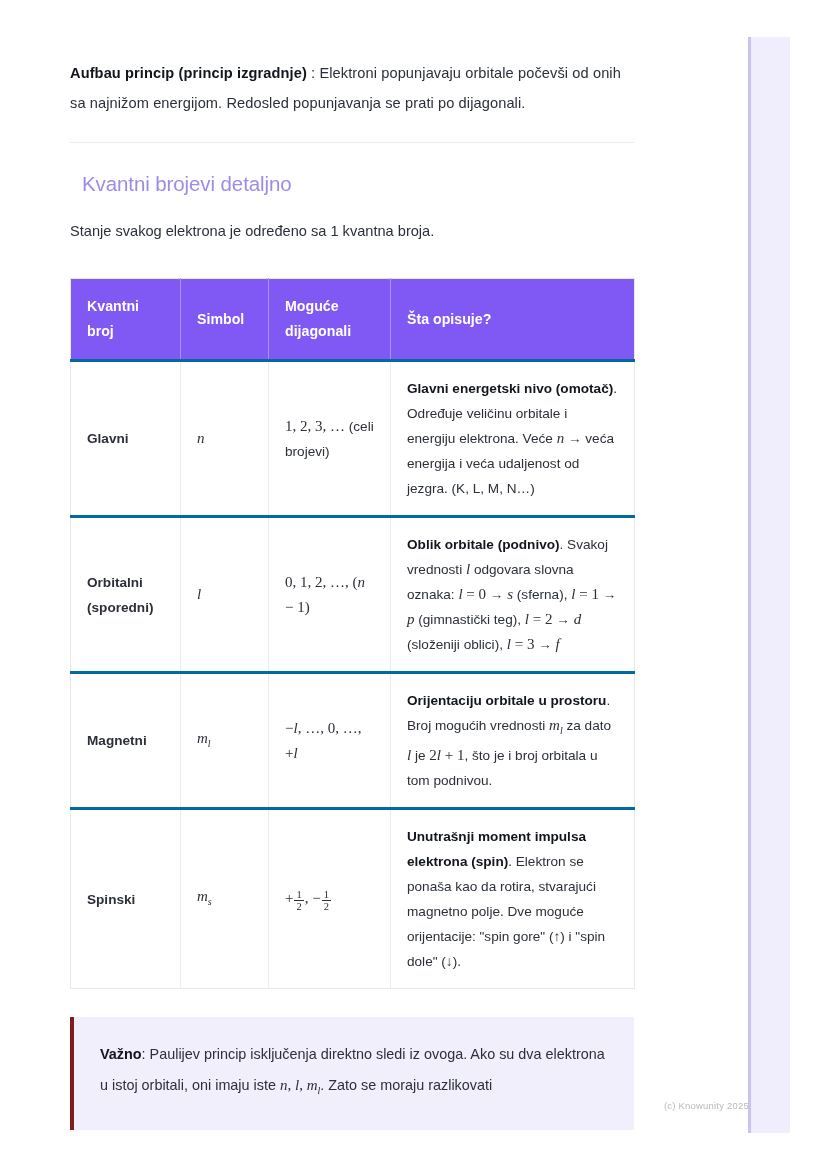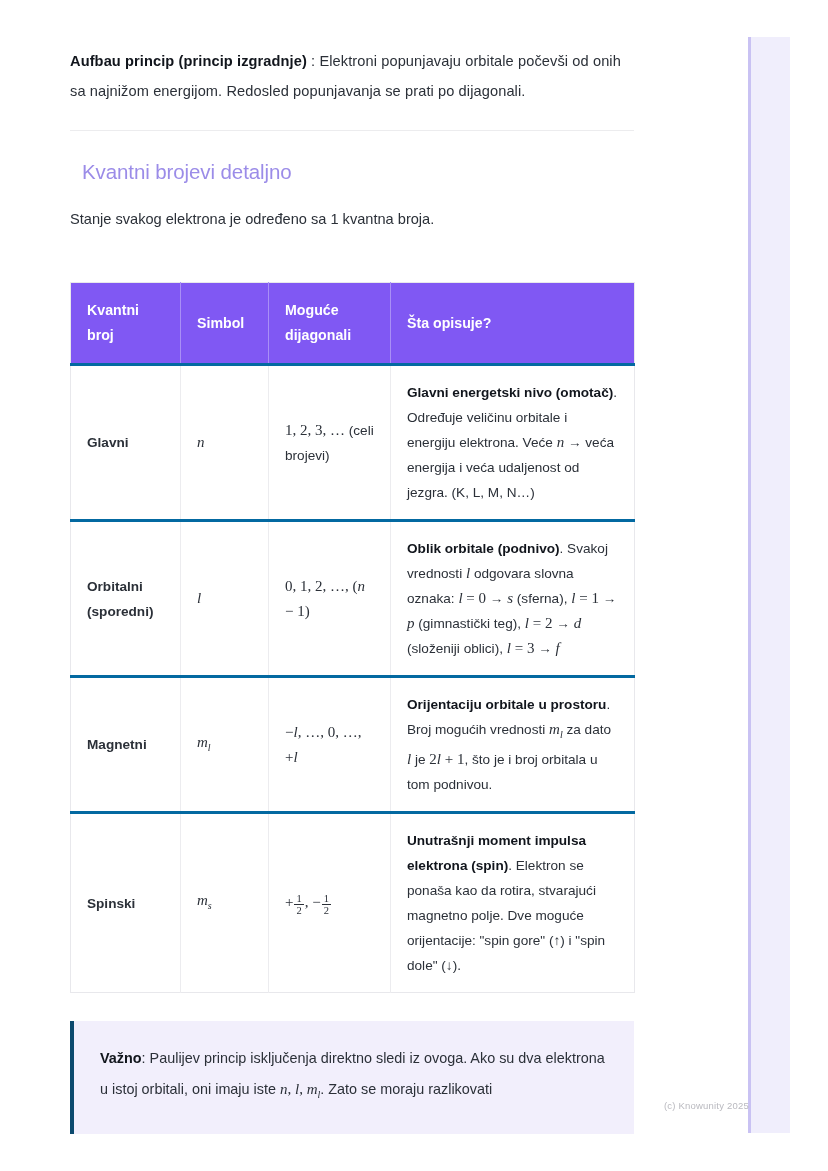--- a/index.html
+++ b/index.html
@@ -34,21 +34,21 @@
     left: 70px;
     top: 0;
     width: 564px;
   }
 
   .para {
     font-size: 14.6px;
     line-height: 30px;
     color: #2b3038;
     margin: 0;
-    padding-top: 46px;
+    padding-top: 58px;
     letter-spacing: 0.1px;
   }
   .para b { font-weight: 700; color: #11151c; }
 
   hr.rule {
     border: none;
     border-top: 1px solid #ececee;
     margin: 24px 0 0 0;
   }
 
@@ -62,21 +62,21 @@
 
   p.lead {
     font-size: 14.6px;
     line-height: 26px;
     color: #2b3038;
     margin: 22px 0 0 0;
   }
 
   
   table.qtable {
-    margin-top: 50px;
+    margin-top: 34px;
     border-collapse: collapse;
     width: 564px;
     table-layout: fixed;
     border: 1px solid #e8e8ec;
   }
   table.qtable th {
     background: #8058f3;
     color: #ffffff;
     font-size: 14.2px;
     font-weight: 700;
@@ -141,21 +141,21 @@
     line-height: 1.05;
     margin: 0 1px;
   }
   .frac .num { display: block; font-size: 10.5px; padding: 0 2px; }
   .frac .den { display: block; font-size: 10.5px; border-top: 1px solid #2b3038; padding: 0 2px; }
 
   
   .callout {
     margin-top: 28px;
     background: #f2effc;
-    border-left: 4px solid #0c4a6e;
+    border-left: 4px solid #7f1d1d;
     padding: 22px 24px 24px 26px;
     box-sizing: border-box;
     width: 564px;
     font-size: 14.4px;
     line-height: 31px;
     color: #2b3038;
   }
   .callout b { font-weight: 700; color: #11151c; }
 
   

